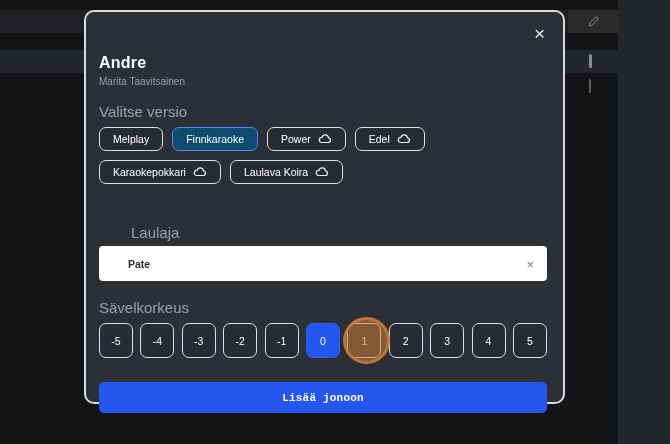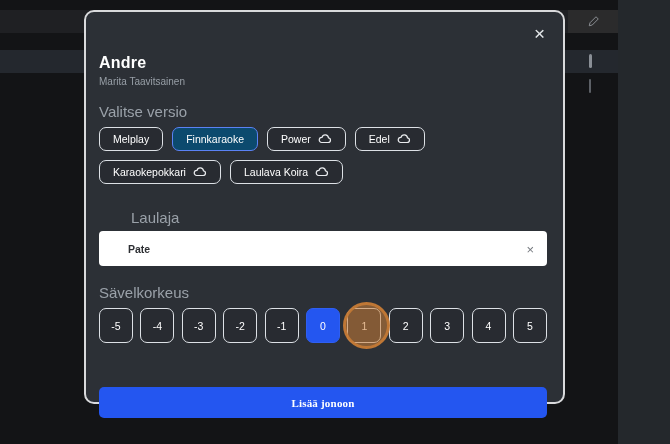--- a/index.html
+++ b/index.html
@@ -38,21 +38,21 @@
   .versions{margin-top:7px;display:flex;flex-wrap:wrap;gap:9px 9px;}
   .chip{
     display:inline-flex;align-items:center;gap:7px;height:24px;padding:5px 13px;
     background:#282b31;border:1.5px solid #dde1e6;border-radius:7px;
     color:#fff;font-size:10.5px;cursor:pointer;box-sizing:border-box;
     font-family:"Liberation Sans",sans-serif;
   }
   .chip.selected{background:#0c4a6e;border-color:#5b82f5;}
   .cloud-icon{display:inline-flex;}
   .cloud-icon svg{width:14px;height:10px;stroke:#e8eaed;fill:none;stroke-width:1.4;}
-  .lbl-singer{display:block;margin-top:25px;padding-left:32px;}
+  .lbl-singer{display:block;margin-top:40px;padding-left:32px;}
   .input-wrap{position:relative;margin-top:5px;height:35px;}
   .singer-input{
     width:100%;height:35px;box-sizing:border-box;border:none;border-radius:4px;
     background:#ffffff;color:#2d2f33;font-size:10.5px;padding:0 15px 0 29px;outline:none;
     font-family:"Liberation Sans",sans-serif;
     font-weight:bold;
   }
   .clear-x{
     position:absolute;right:11px;top:50%;transform:translateY(-50%);
     background:none;border:none;color:#74787e;font-size:13px;cursor:pointer;padding:2px;
@@ -66,23 +66,23 @@
     display:flex;align-items:center;justify-content:center;
     font-family:"Liberation Sans",sans-serif;
   }
   .pitch-btn.selected{background:#2456f0;border-color:#2f5ff2;}
   .click-indicator{
     position:absolute;left:244px;top:-6px;width:47px;height:47px;border-radius:50%;
     background:rgba(206,129,59,0.55);border:3px solid rgba(197,122,53,0.9);
     box-sizing:border-box;pointer-events:none;
   }
   .submit-btn{
-    margin-top:44px;width:100%;height:31px;background:#2456f0;border:none;border-radius:5px;
+    margin-top:24px;width:100%;height:31px;background:#2456f0;border:none;border-radius:5px;
     color:#fff;font-size:11px;font-weight:bold;cursor:pointer;letter-spacing:.2px;
-    font-family:Liberation Serif, serif;
+    font-family:Liberation Mono, monospace;
   }
 </style>
 </head>
 <body>
 
 <div class="bg-row1"></div>
 <div class="bg-row2"></div>
 <div class="bg-right-col"></div>
 <div class="bg-edit-cell">
   <svg viewBox="0 0 16 16" fill="none">

